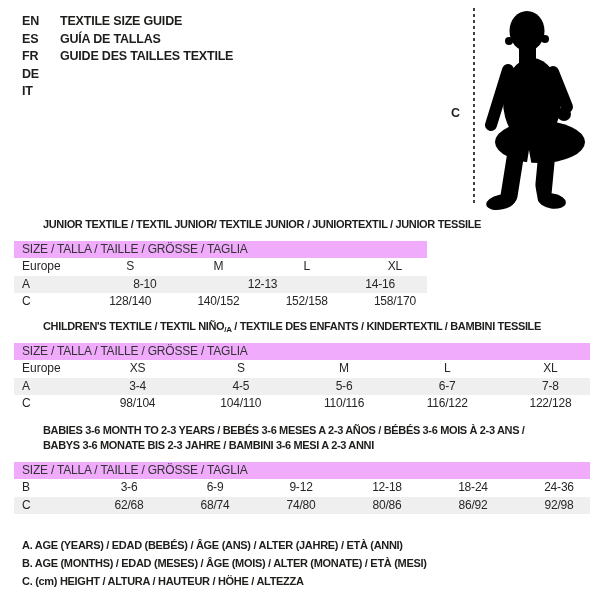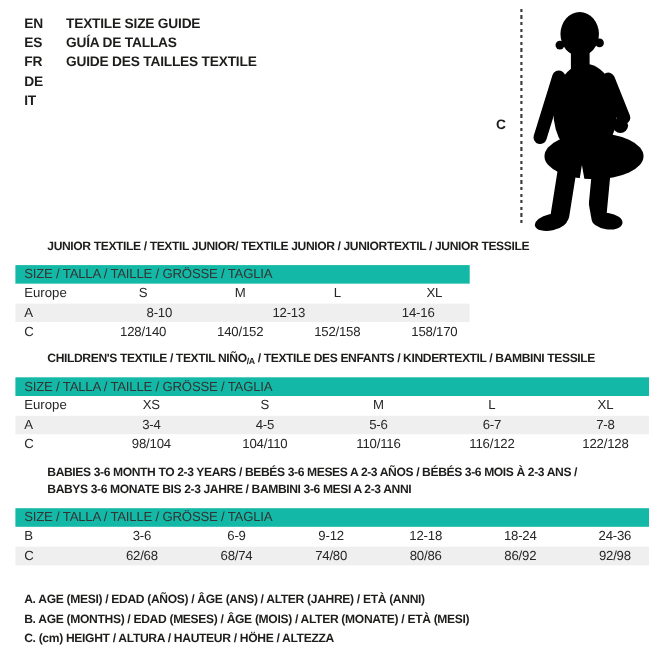--- a/index.html
+++ b/index.html
@@ -16,21 +16,21 @@
   
   .fig-line{position:absolute;left:473px;top:8px;width:2px;height:198px;
     background:repeating-linear-gradient(to bottom,#3f3f3f 0 3px,transparent 3px 6px);}
   .fig-label{position:absolute;left:451px;top:106px;font-size:12.5px;font-weight:600;}
   .fig-baby{position:absolute;left:483px;top:4px;}
   
   .tbl-title{position:absolute;left:22px;font-size:11px;font-weight:700;letter-spacing:-0.35px;line-height:15px;white-space:nowrap;margin-left:21px;}
   .sub{font-size:8px;vertical-align:-2px;}
   
   .tbl{position:absolute;left:14px;}
-  .tbl-bar{height:17px;line-height:17px;background:#14b8a6;color:#333333;
+  .tbl-bar{height:17px;line-height:17px;background:#f0abfc;color:#333333;
     font-size:12px;padding-left:8px;letter-spacing:-0.2px;}
   .trow{display:flex;height:17.5px;line-height:17.5px;font-size:12px;color:#262626;background:#ffffff;gap:24px;}
   .trow.alt{background:#efefef;}
   .tlabel{flex:0 0 52px;padding-left:8px;text-align:left;}
   .tcell{flex:1 1 0;text-align:center;letter-spacing:-0.2px;}
   
   .legend{position:absolute;left:22px;top:537px;}
   .legend-line{font-size:11px;font-weight:700;letter-spacing:-0.3px;line-height:17.8px;white-space:nowrap;}
 </style>
 </head>
@@ -158,16 +158,16 @@
         <div class="tcell">68/74</div>
         <div class="tcell">74/80</div>
         <div class="tcell">80/86</div>
         <div class="tcell">86/92</div>
         <div class="tcell">92/98</div>
       </div>
     </div>
 </div>
 
 <div class="legend">
-  <div class="legend-line">A. AGE (MESI) / EDAD (AÑOS) / ÂGE (ANS) / ALTER (JAHRE) / ETÀ (ANNI)</div>
+  <div class="legend-line">A. AGE (YEARS) / EDAD (BEBÉS) / ÂGE (ANS) / ALTER (JAHRE) / ETÀ (ANNI)</div>
   <div class="legend-line">B. AGE (MONTHS) / EDAD (MESES) / ÂGE (MOIS) / ALTER (MONATE) / ETÀ (MESI)</div>
   <div class="legend-line">C. (cm) HEIGHT / ALTURA / HAUTEUR / HÖHE / ALTEZZA</div>
 </div>
 
 </body></html>

